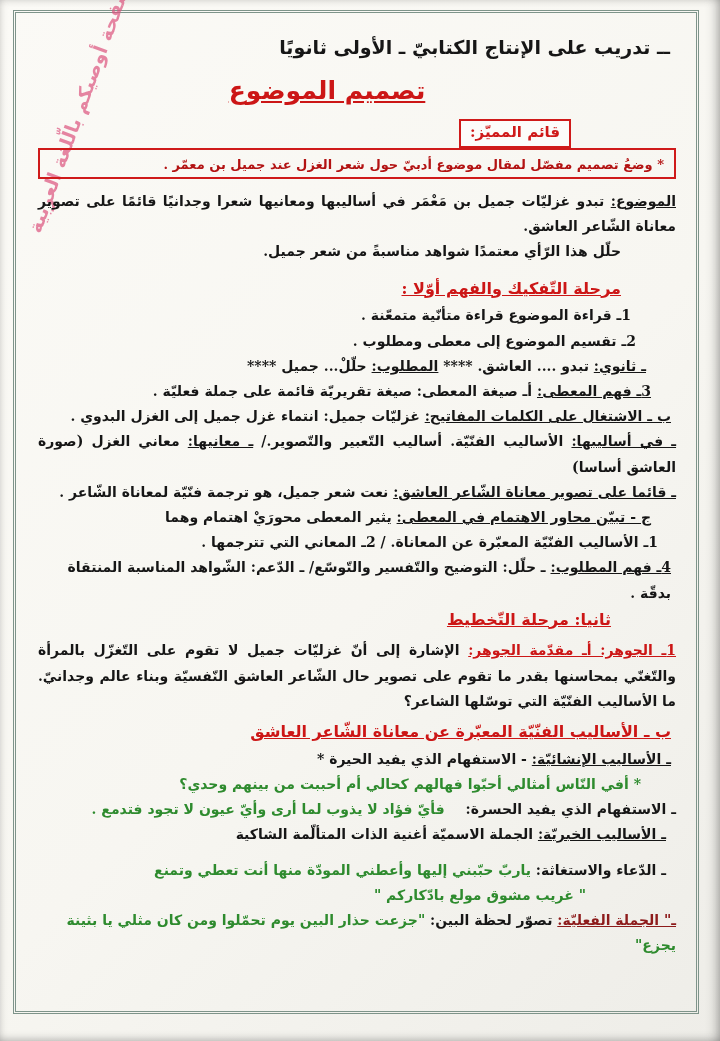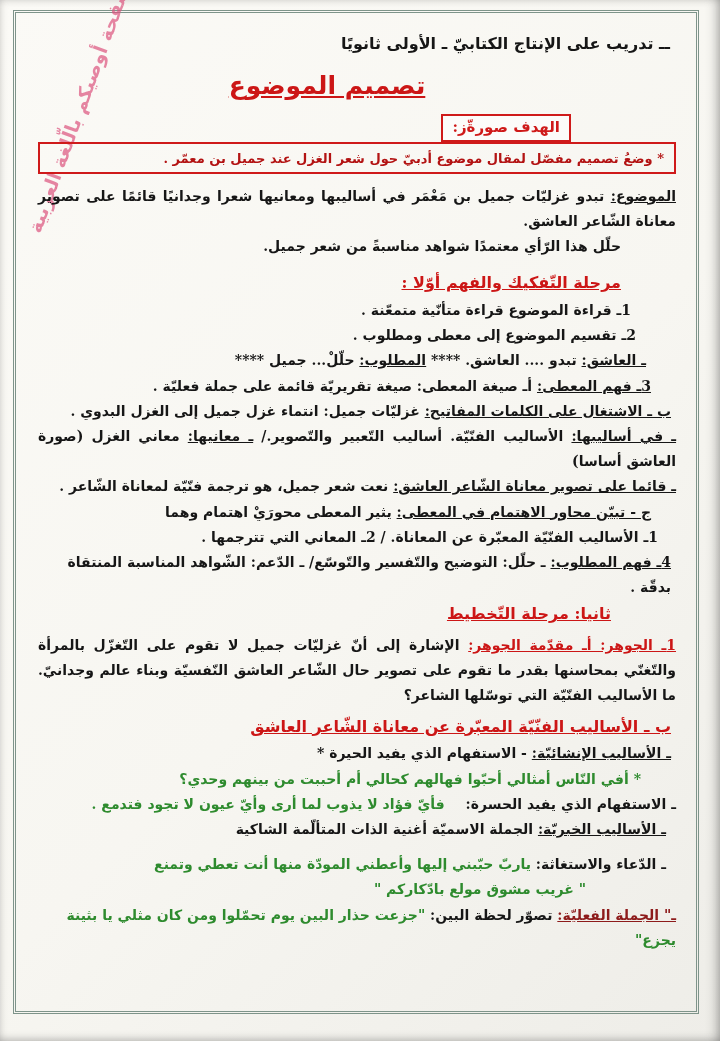--- a/index.html
+++ b/index.html
@@ -9,21 +9,21 @@
         background:linear-gradient(135deg,#fbfaf6 0%,#f7f6f1 55%,#eeede8 100%);
         box-shadow:inset -8px 0 12px -6px rgba(60,60,60,.45),
                    inset 0 -6px 10px -5px rgba(60,60,60,.30),
                    inset 5px 4px 10px -6px rgba(60,60,60,.22)}
   .frame{position:absolute;top:10px;left:13px;right:21px;bottom:27px;border:3px double #7e948a;pointer-events:none}
   .watermark{position:absolute;top:98px;left:-74px;width:305px;text-align:center;
              transform:rotate(-70deg);color:rgba(219,82,125,.70);
              font-size:19px;font-weight:700;letter-spacing:.5px;white-space:nowrap}
   .content{position:absolute;top:30px;left:38px;right:44px;direction:rtl;text-align:right;
            color:#161616;font-size:14px;font-weight:700;line-height:1.8}
-  .top-note{font-size:16px;padding-right:6px}
+  .top-note{font-size:19px;padding-right:6px}
   .title{text-align:center;padding-right:60px;color:#cc1616;font-size:25px;text-decoration:underline;margin-top:4px}
   .goal{margin-top:6px}
   .goal-label-row{padding-right:105px;line-height:1.5}
   .goal-label{display:inline-block;border:2px solid #cf1a1a;color:#cf1a1a;padding:0 9px 2px;font-size:15px;background:rgba(255,255,255,.55)}
   .goal-box{border:2px solid #cf1a1a;color:#b31313;text-align:right;padding:3px 10px 1px;font-size:13px}
   .para{margin:0;text-align:justify}
   .mt6{margin-top:4px}.mt10{margin-top:10px}.mt14{}
   .h-red{color:#cc1616;text-decoration:underline;font-size:16px}
   .red{color:#cc1616}
   .maroon{color:#8d1b1b}
@@ -42,38 +42,38 @@
   <div class="watermark">صفحة أوصيكم بالّلغة العربية</div>
 
   <div class="content">
 
     <div class="top-note">ــ تدريب على الإنتاج الكتابيّ ـ الأولى ثانويًا</div>
 
     <div class="title">تصميم الموضوع</div>
 
     <div class="goal">
       <div class="goal-label-row">
-        <span class="goal-label">الهدف صورةّز:</span>
+        <span class="goal-label">قائم المميّز:</span>
       </div>
       <div class="goal-box">* وضعُ تصميم مفصّل لمقال موضوع أدبيّ حول شعر الغزل عند جميل بن معمّر .</div>
     </div>
 
     <p class="para mt10">
       <span class="u">الموضوع:</span>
       <span>تبدو غزليّات جميل بن مَعْمَر في أساليبها ومعانيها شعرا وجدانيًا قائمًا على تصوير معاناة الشّاعر العاشق.</span>
     </p>
     <div class="r55">حلّل هذا الرّأي معتمدًا شواهد مناسبةً من شعر جميل.</div>
 
     <div class="h-red r55 mt10">مرحلة التّفكيك والفهم أوّلا :</div>
 
     <div class="r45">1ـ قراءة الموضوع قراءة متأنّية متمعّنة .</div>
     <div class="r40">2ـ تقسيم الموضوع إلى معطى ومطلوب .</div>
 
     <div class="r30">
-      <span class="u">ـ العاشق:</span>
+      <span class="u">ـ ثانوي:</span>
       <span>تبدو .... العاشق. ****</span>
       <span class="u">المطلوب:</span>
       <span>حلّلْ... جميل ****</span>
     </div>
 
     <div class="r25">
       <span class="u">3ـ فهم المعطى:</span>
       <span>أـ صيغة المعطى: صيغة تقريريّة قائمة على جملة فعليّة .</span>
     </div>
 

